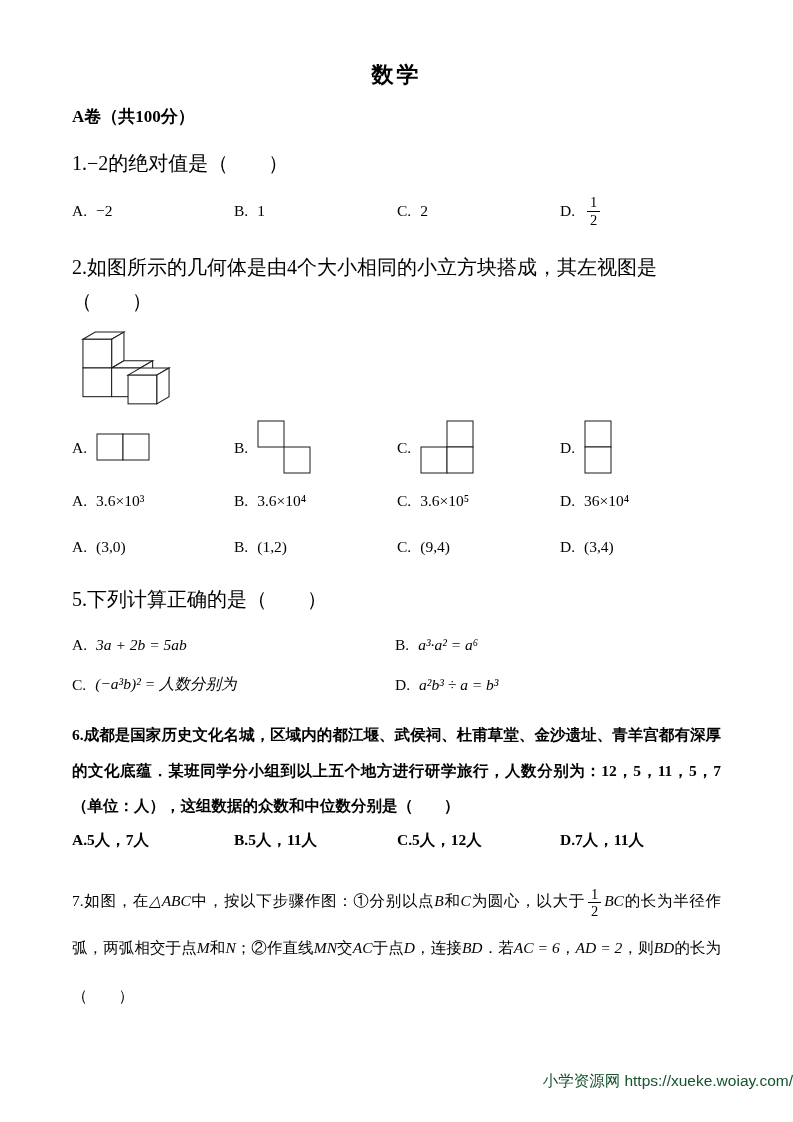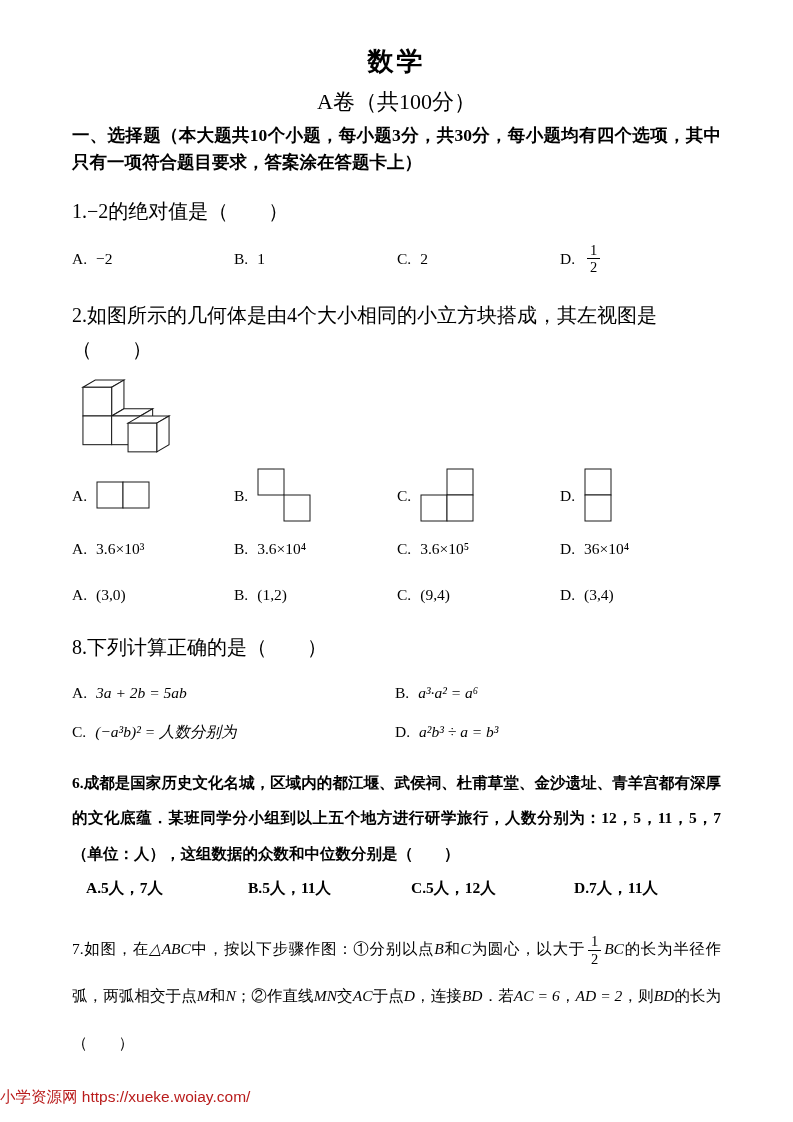--- a/index.html
+++ b/index.html
@@ -7,22 +7,22 @@
     position:relative;
     width:793px;height:1122px;
     margin:0 auto;
     background:#fff;
     color:#000;
     font-family:"Liberation Serif", serif;
     box-sizing:border-box;
     padding:44px 72px 0 72px;
     overflow:hidden;
   }
-  .title{margin:0;text-align:center;font-size:26px;font-weight:700;letter-spacing:3px;}
-  .sub{text-align:center;font-weight:400;font-size:22px;margin-top:9px;line-height:1.3;}
+  .title{margin:16px;text-align:center;font-size:22px;font-weight:700;letter-spacing:3px;}
+  .sub{text-align:left;font-weight:700;font-size:17px;margin-top:9px;line-height:1.3;}
   .sub2{margin-top:3px;}
   .intro{font-weight:700;font-size:17.5px;line-height:1.55;margin-top:5px;text-align:justify;}
   .q{margin-top:0;}
   .stem{font-size:20px;line-height:1.7;}
   .para{font-size:15.5px;text-align:justify;}
   .spaced{line-height:2.3;}
   .wide{line-height:3.05;}
   .opts{display:grid;font-size:15.5px;align-items:center;}
   .cols4{grid-template-columns:162px 163px 163px 1fr;}
   .cols2{grid-template-columns:323px 1fr;}
@@ -32,41 +32,40 @@
   .mnum{font-style:normal;}
   .frac{display:inline-flex;flex-direction:column;align-items:center;line-height:1.12;
         font-size:14.5px;vertical-align:middle;margin:0 3px;font-style:normal;}
   .fnum{border-bottom:1px solid #000;padding:0 3px;}
   .fden{padding:0 3px;}
   .figure{margin:10px 0 4px 4px;}
   svg .face{fill:#fff;stroke:#1a1a1a;stroke-width:1;}
   svg .cell{fill:#fff;stroke:#1a1a1a;stroke-width:1;}
   .figopt svg{display:block;}
   .footer{
-    position:absolute;left:0;right:0;bottom:14px;
-    text-align:left;font-size:15.5px;color:#b91c1c;
+    position:absolute;left:0;right:0;bottom:30px;
+    text-align:right;font-size:15.5px;color:#14532d;
     font-family:"Liberation Sans", sans-serif;
   }
   
   .mt-q1{margin-top:18px;} .mt-opts1{margin-top:12px;min-height:38px;}
   .mt-q2{margin-top:20px;} .mt-opts2{margin-top:6px;}
   .mt-q3{margin-top:16px;} .mt-opts3{margin-top:10px;}
   .mt-q4{margin-top:28px;} .mt-opts4{margin-top:22px;}
   .mt-q5{margin-top:26px;} .mt-opts5{margin-top:20px;}
-  .mt-q6{margin-top:22px;font-weight:bold;} .mt-opts6{margin-top:6px;margin-left:14px;}
+  .mt-q6{margin-top:22px;font-weight:bold;} .mt-opts6{margin-top:6px;}
   .mt-q7{margin-top:26px;}
 </style>
 </head>
 <body>
 
 <div class="page">
 
   <h1 class="title">数学</h1>
   <div class="sub">A卷（共100分）</div>
-  <div class="intro">一、选择题（本大题共10个小题，每小题3分，共30分，每小题均有四个选项，其中只有一项符合题目要求，答案涂在答题卡上）</div>
 
   <div class="q mt-q1">
     <div class="stem">1.−2的绝对值是（　　）</div>
     <div class="opts cols4 mt-opts1">
       <div class="opt">
         <span class="olabel">A.</span>
         <span class="mnum">−2</span>
       </div>
       <div class="opt">
         <span class="olabel">B.</span>
@@ -182,21 +181,21 @@
         <span class="mnum">(9,4)</span>
       </div>
       <div class="opt">
         <span class="olabel">D.</span>
         <span class="mnum">(3,4)</span>
       </div>
     </div>
   </div>
 
   <div class="q mt-q5">
-    <div class="stem">8.下列计算正确的是（　　）</div>
+    <div class="stem">5.下列计算正确的是（　　）</div>
     <div class="opts cols2 mt-opts5">
       <div class="opt">
         <span class="olabel">A.</span>
         <span class="math">3a + 2b = 5ab</span>
       </div>
       <div class="opt">
         <span class="olabel">B.</span>
         <span class="math">a³·a² = a⁶</span>
       </div>
     </div>

